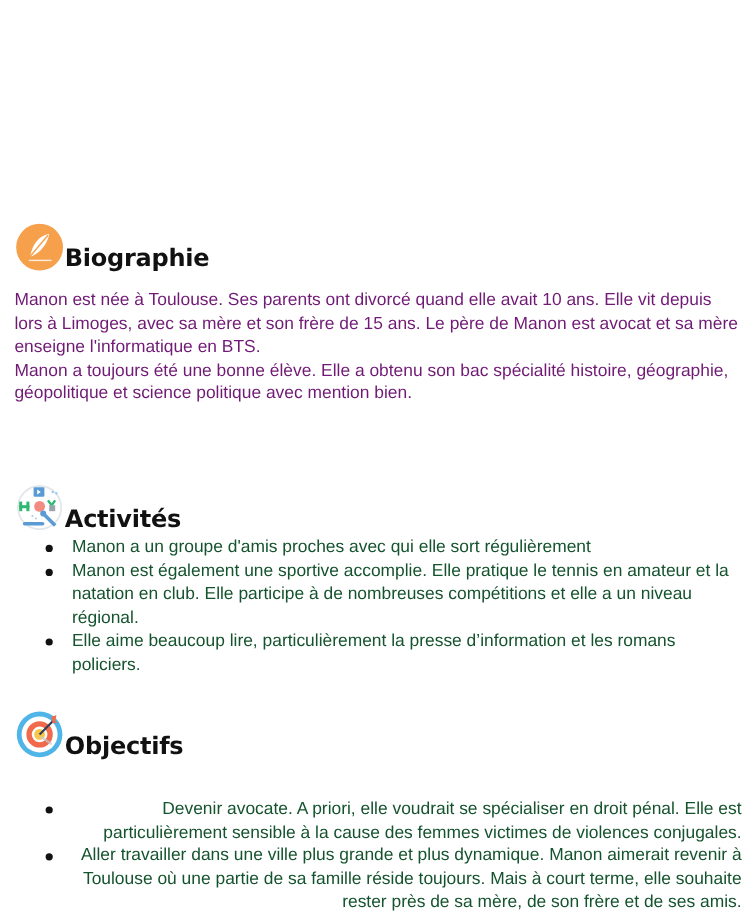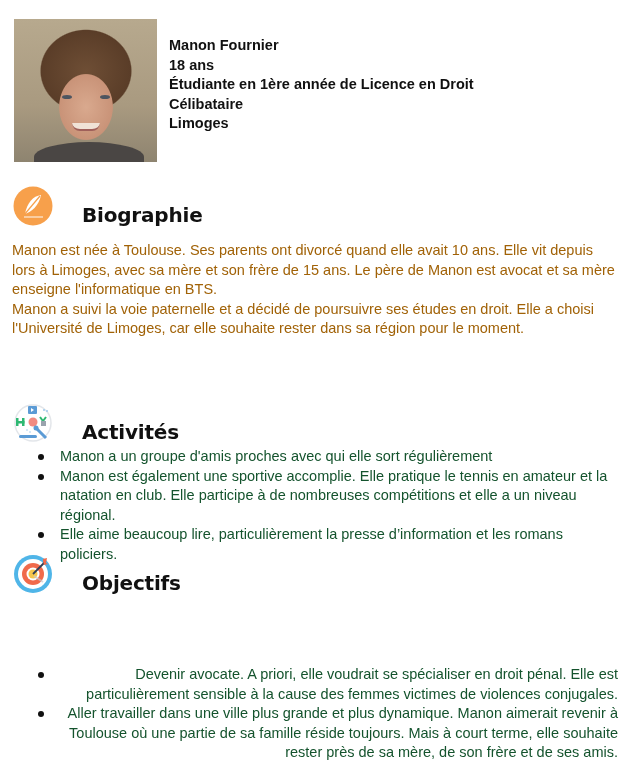--- a/index.html
+++ b/index.html
@@ -31,72 +31,57 @@
     .photo .eye.l { left: 48px; }
     .photo .eye.r { left: 86px; }
     .photo .mouth { position: absolute; left: 58px; top: 104px; width: 28px; height: 8px; border-radius: 0 0 14px 14px; background: #f0e2d6; border-bottom: 2px solid #a0605a; }
 
     .identity { margin-left: 12px; padding-top: 17px; }
     .identity div {
       font-weight: bold; font-size: 14.5px; line-height: 19.5px; color: #111;
     }
 
     
-    .section-head { position: absolute; left: 13px; display: flex; align-items: flex-end; gap: 28px; }
+    .section-head { position: absolute; left: 13px; display: flex; align-items: flex-end; }
     .section-icon { width: 40px; height: 40px; flex: none; }
     .section-title {
       font-family: "DejaVu Sans", sans-serif;
       font-weight: bold; font-size: 20px; color: #111;
       margin-left: 1px; line-height: 22px; padding-bottom: 0;
       letter-spacing: -0.2px;
     }
 
-    .text { position: absolute; left: 12px; width: 606px; font-size: 14.5px; line-height: 19.5px; color: #a16207; }
+    .text { position: absolute; left: 12px; width: 606px; font-size: 14.5px; line-height: 19.5px; color: #701a75; }
     .text p { margin: 0; }
 
     ul.bullets { position: absolute; left: 12px; width: 606px; list-style: none; font-size: 14.5px; line-height: 19.5px; color: #14532d; }
     ul.bullets li { position: relative; padding-left: 48px; }
     ul.bullets li::before {
       content: ""; position: absolute; left: 26px; top: 7px;
       width: 6px; height: 6px; border-radius: 50%; background: #111;
     }
   </style>
 </head>
 <body>
 
 <div class="page">
 
-  <div class="header">
-    <div class="photo">
-      <div class="eye l"></div>
-      <div class="eye r"></div>
-      <div class="mouth"></div>
-      <div class="shirt"></div>
-    </div>
-    <div class="identity">
-      <div>Manon Fournier</div>
-      <div>18 ans</div>
-      <div>Étudiante en 1ère année de Licence en Droit</div>
-      <div>Célibataire</div>
-      <div>Limoges</div>
-    </div>
-  </div>
 
   <div class="section-head" style="top:186px;">
     <svg class="section-icon" viewBox="0 0 40 40">
       <circle cx="20" cy="20" r="19.5" fill="#F7A04B"></circle>
       <path d="M28 9 C 20 10, 14 17, 12 28 C 18 26, 26 20, 28 9 Z" fill="#ffffff"></path>
       <path d="M27 10 L 11 29" stroke="#F7A04B" stroke-width="1.2"></path>
       <line x1="11" y1="31" x2="30" y2="31" stroke="#ffffff" stroke-width="1.2" opacity="0.8"></line>
     </svg>
     <div class="section-title">Biographie</div>
   </div>
   <div class="text" style="top:241px;">
     <p>Manon est née à Toulouse. Ses parents ont divorcé quand elle avait 10 ans. Elle vit depuis lors à Limoges, avec sa mère et son frère de 15 ans. Le père de Manon est avocat et sa mère enseigne l'informatique en BTS.</p>
-    <p>Manon a suivi la voie paternelle et a décidé de poursuivre ses études en droit. Elle a choisi l'Université de Limoges, car elle souhaite rester dans sa région pour le moment.</p>
+    <p>Manon a toujours été une bonne élève. Elle a obtenu son bac spécialité histoire, géographie, géopolitique et science politique avec mention bien.</p>
   </div>
 
   <div class="section-head" style="top:403px;">
     <svg class="section-icon" viewBox="0 0 40 40">
       <circle cx="20" cy="20" r="18" fill="none" stroke="#e3e6ea" stroke-width="1.5"></circle>
       <rect x="15" y="3" width="9" height="8" rx="1" fill="#5b9bd5"></rect>
       <path d="M18 5 L21 7 L18 9 Z" fill="#ffffff"></path>
       <rect x="3" y="15" width="2.5" height="8" fill="#2eb872"></rect>
       <rect x="9" y="15" width="2.5" height="8" fill="#2eb872"></rect>
       <rect x="3" y="18" width="8.5" height="2.5" fill="#2eb872"></rect>
@@ -112,21 +97,21 @@
         <circle cx="17" cy="29" r="0.8" fill="#9ecbee"></circle>
     </svg>
     <div class="section-title">Activités</div>
   </div>
   <ul class="bullets" style="top:447px;">
     <li>Manon a un groupe d'amis proches avec qui elle sort régulièrement</li>
     <li>Manon est également une sportive accomplie. Elle pratique le tennis en amateur et la natation en club. Elle participe à de nombreuses compétitions et elle a un niveau régional.</li>
     <li>Elle aime beaucoup lire, particulièrement la presse d’information et les romans policiers.</li>
   </ul>
 
-  <div class="section-head" style="top:554px;align-items:flex-end;">
+  <div class="section-head" style="top:592px;align-items:flex-end;">
     <svg class="section-icon" viewBox="0 0 40 40">
       <circle cx="20" cy="20" r="19" fill="#4fb5e8"></circle>
       <circle cx="20" cy="20" r="15" fill="#ffffff"></circle>
       <circle cx="20" cy="20" r="11" fill="#f06a4b"></circle>
       <circle cx="20" cy="20" r="6.5" fill="#ffffff"></circle>
       <circle cx="20" cy="20" r="4.5" fill="#f7c64b"></circle>
       <line x1="20" y1="20" x2="32" y2="8" stroke="#2f3e55" stroke-width="1.8"></line>
       <path d="M30 5 L34 4 L33 9 L35 10 L31 11 L30 7 Z" fill="#f06a4b"></path>
       <path d="M21 22 L30 28" stroke="#c6cbd1" stroke-width="2" opacity="0.7"></path>
     </svg>

